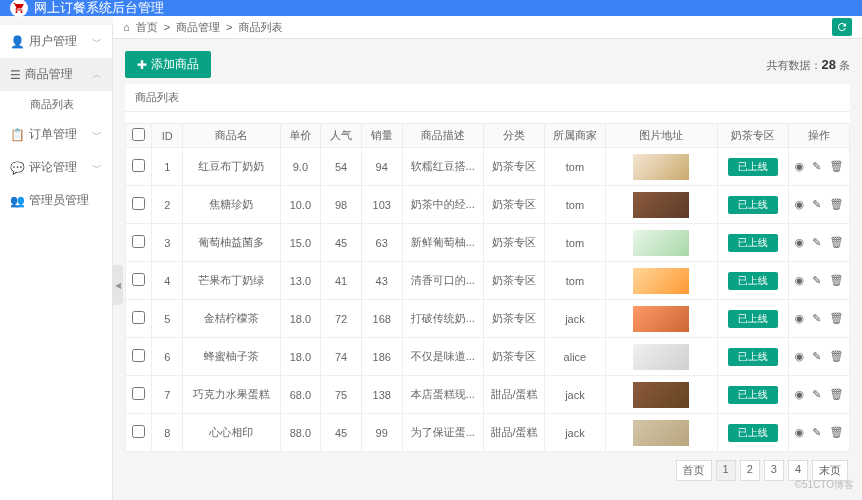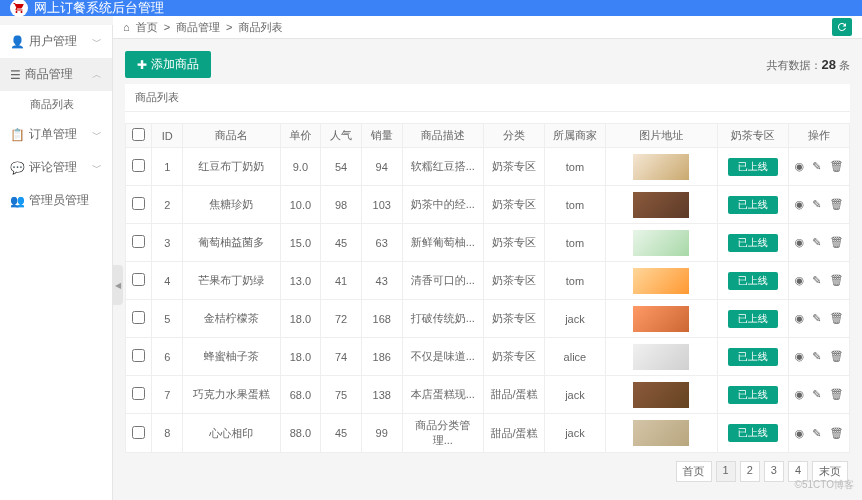--- a/index.html
+++ b/index.html
@@ -297,21 +297,21 @@
       </div>
     </td>
             </tr>
             <tr>
     <td><input type="checkbox" style=""></td>
     <td>8</td>
     <td>心心相印</td>
     <td>88.0</td>
     <td>45</td>
     <td>99</td>
-    <td>商品分类管理...</td>
+    <td>为了保证蛋...</td>
     <td>甜品/蛋糕</td>
     <td>jack</td>
     <td><span class="img-placeholder img-p8"></span></td>
     <td><span class="status-badge">已上线</span></td>
     <td>
       <div class="action-icons">
         <span class="action-icon">◉</span>
         <span class="action-icon">✎</span>
         <span class="action-icon">🗑</span>
       </div>

